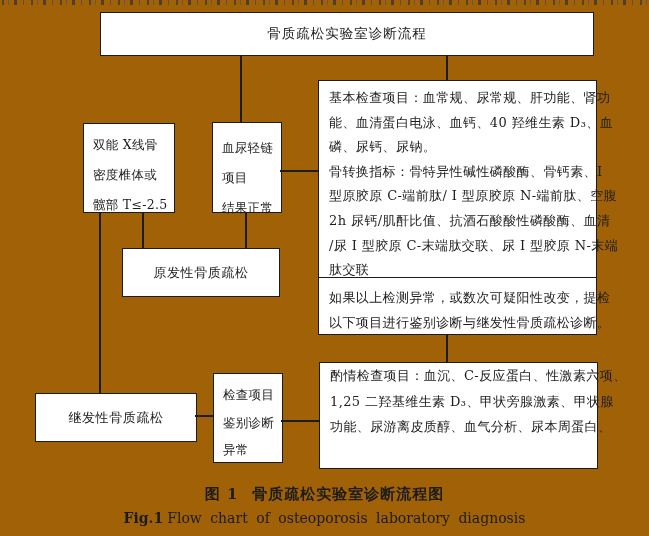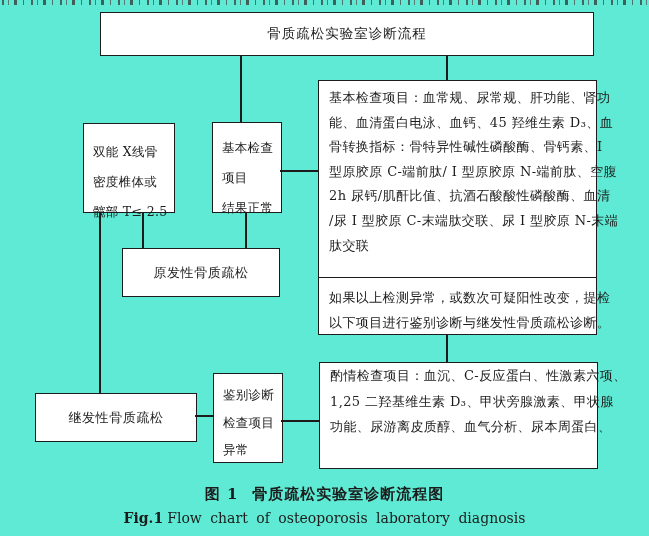--- a/index.html
+++ b/index.html
@@ -1,17 +1,17 @@
 <!DOCTYPE html>
 <html><head>
 <meta charset="utf-8">
 <style>
   html,body{margin:0;padding:0;background:#f6f6f4;}
   .canvas{
-    position:relative;width:649px;height:536px;background:#5eead4;
+    position:relative;width:649px;height:536px;background:#a16207;
     font-family:"DejaVu Serif","Liberation Serif",serif;
     color:#1c1c1c;overflow:hidden;
   }
   
   .top-strip{
     position:absolute;left:2px;top:0;width:645px;height:5px;
     background:
       repeating-linear-gradient(90deg,
         #3a3a3a 0 2px, transparent 2px 6px,
         #555 6px 7px, transparent 7px 12px,
@@ -45,49 +45,50 @@
 <body>
 
 <div class="canvas">
 
   <div class="top-strip"></div>
 
   <div class="box center-text" style="left:100px;top:12px;width:494px;height:44px;font-size:13.5px;letter-spacing:1px;">
     <span class="ln">骨质疏松实验室诊断流程</span>
   </div>
 
-  <div class="box small" style="left:83px;top:123px;width:92px;height:90px;padding:13px 0 0 9px;line-height:30px;">
+  <div class="box small" style="left:83px;top:123px;width:92px;height:90px;padding:6px 0 0 9px;line-height:30px;">
     <div class="ln">双能 X线骨</div>
     <div class="ln">密度椎体或</div>
     <div class="ln">髋部 T≤-2.5</div>
   </div>
 
   <div class="box small" style="left:212px;top:122px;width:70px;height:91px;padding:10px 0 0 9px;line-height:30px;">
-    <div class="ln">基本检查</div>
+    <div class="ln">血尿轻链</div>
     <div class="ln">项目</div>
     <div class="ln">结果正常</div>
   </div>
 
   <div class="box center-text" style="left:122px;top:248px;width:158px;height:49px;font-size:13px;letter-spacing:.6px;">
     <span class="ln">原发性骨质疏松</span>
   </div>
 
   <div class="box center-text" style="left:35px;top:393px;width:162px;height:49px;font-size:13px;letter-spacing:.6px;">
     <span class="ln">继发性骨质疏松</span>
   </div>
 
   <div class="box small" style="left:213px;top:373px;width:70px;height:90px;padding:7px 0 0 9px;line-height:27.5px;">
+    <div class="ln">检查项目</div>
     <div class="ln">鉴别诊断</div>
-    <div class="ln">检查项目</div>
     <div class="ln">异常</div>
   </div>
 
   <div class="box para" style="left:318px;top:80px;width:279px;height:198px;padding:5px 0 0 10px;line-height:24.6px;">
     <div class="ln">基本检查项目：血常规、尿常规、肝功能、肾功</div>
-    <div class="ln">能、血清蛋白电泳、血钙、45 羟维生素 D₃、血</div>
+    <div class="ln">能、血清蛋白电泳、血钙、40 羟维生素 D₃、血</div>
+    <div class="ln">磷、尿钙、尿钠。</div>
     <div class="ln">骨转换指标：骨特异性碱性磷酸酶、骨钙素、I</div>
     <div class="ln">型原胶原 C-端前肽/ I 型原胶原 N-端前肽、空腹</div>
     <div class="ln">2h 尿钙/肌酐比值、抗酒石酸酸性磷酸酶、血清</div>
     <div class="ln">/尿 I 型胶原 C-末端肽交联、尿 I 型胶原 N-末端</div>
     <div class="ln">肽交联</div>
   </div>
 
   <div class="box para" style="left:318px;top:278px;width:279px;height:57px;border-top:none;padding:7px 0 12px 10px;line-height:25px;">
     <div class="ln">如果以上检测异常，或数次可疑阳性改变，提检</div>
     <div class="ln">以下项目进行鉴别诊断与继发性骨质疏松诊断。</div>

